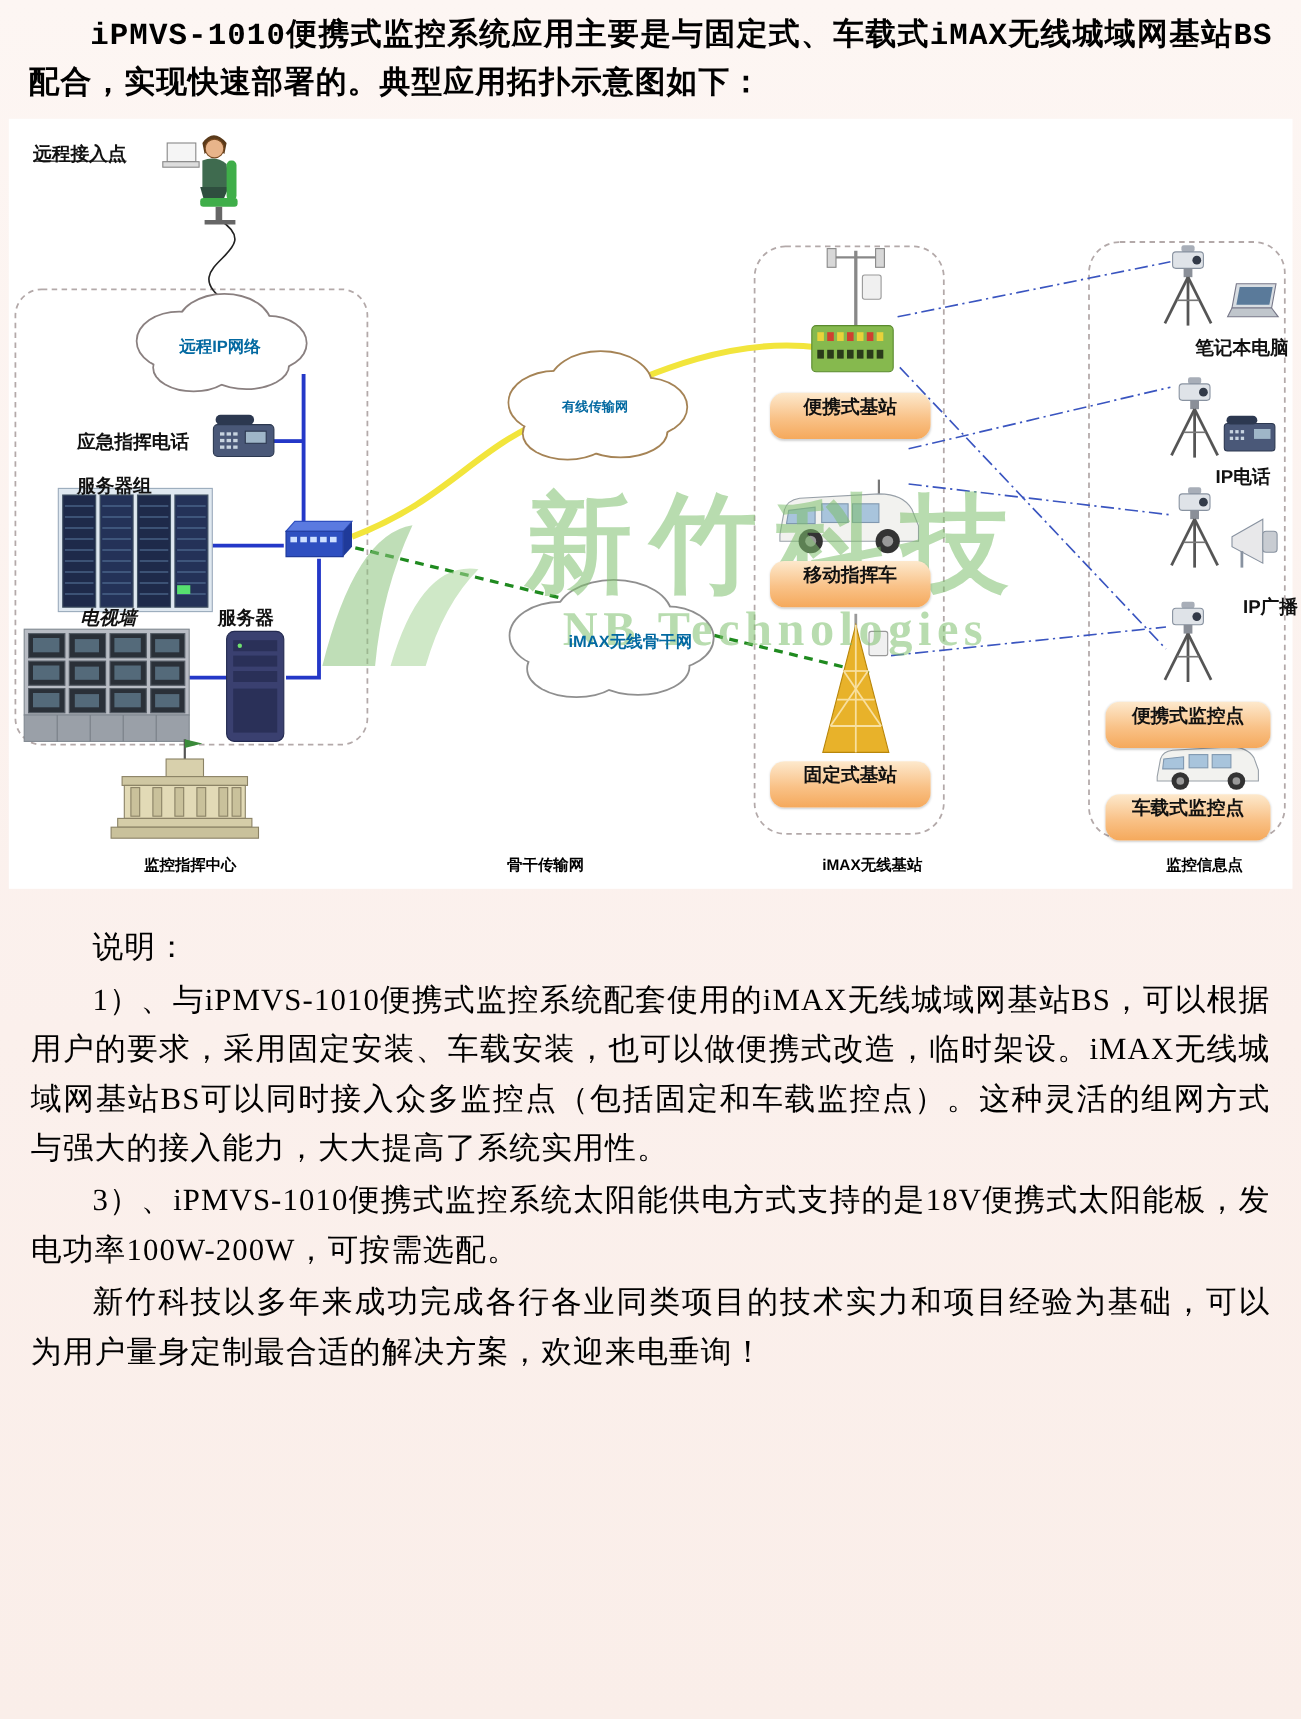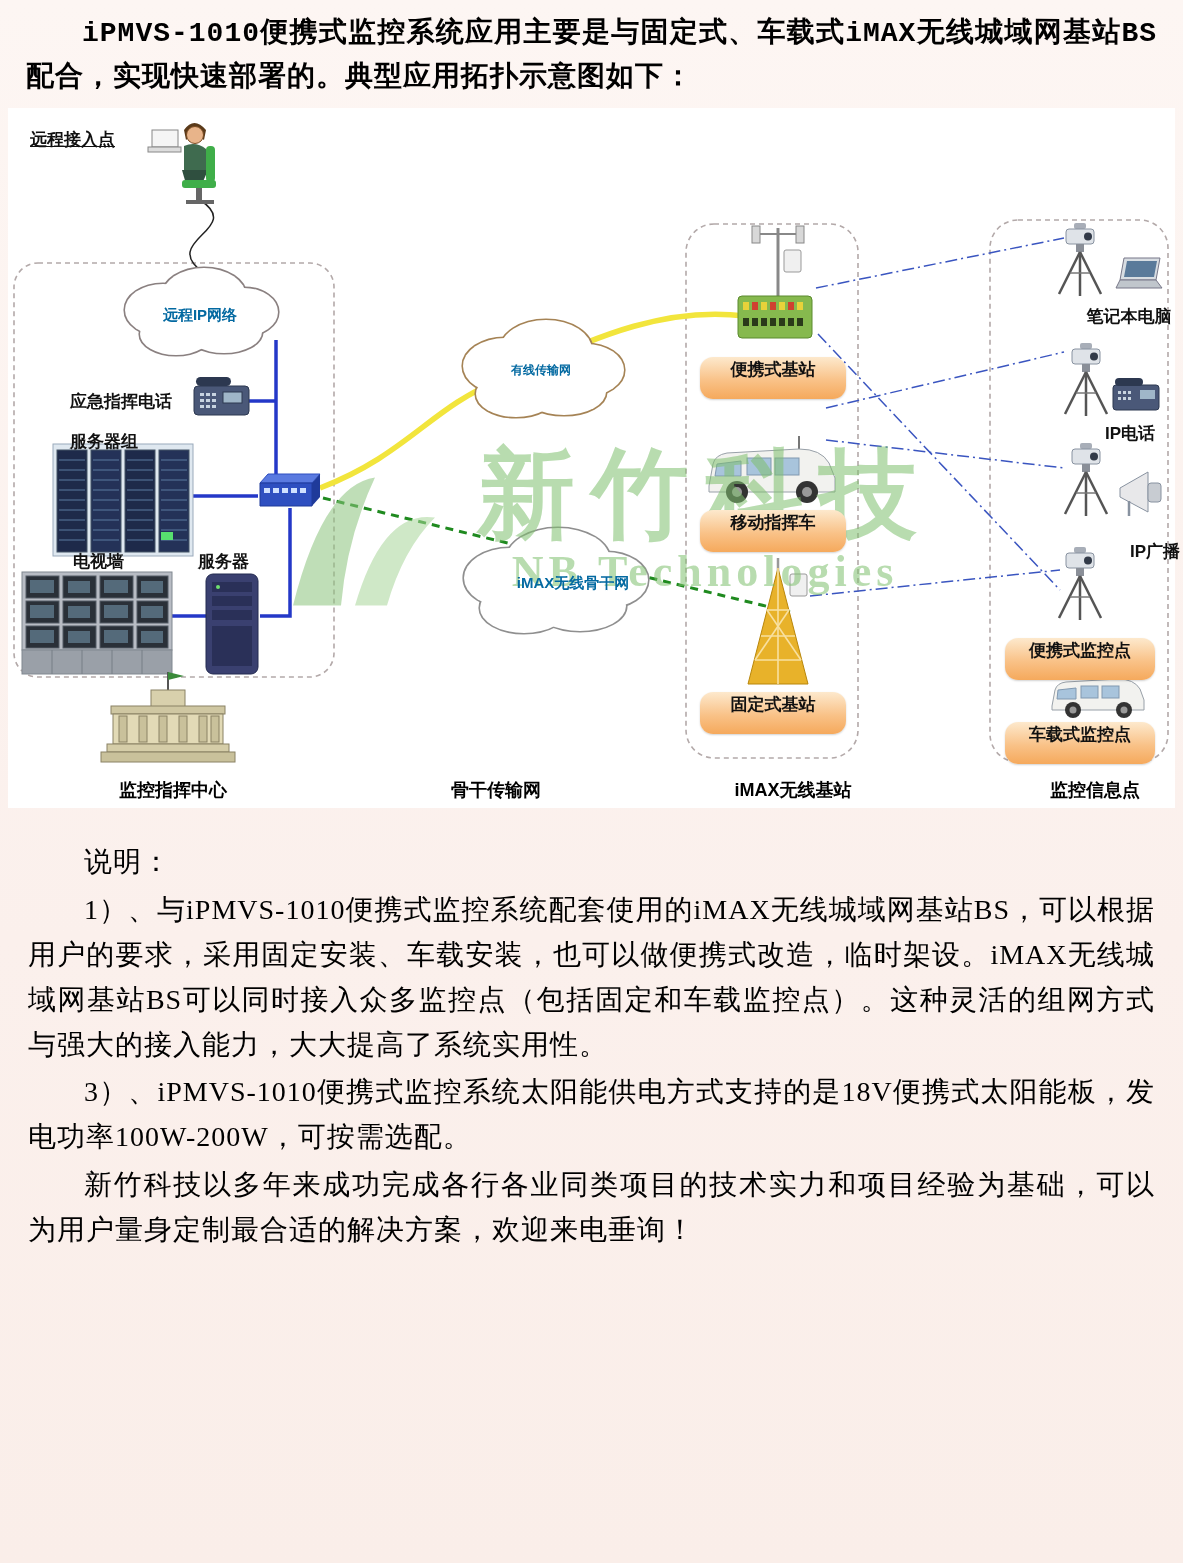--- a/index.html
+++ b/index.html
@@ -41,21 +41,21 @@
   }
   .pill {
     position:absolute; z-index:3; height:42px; line-height:26px; border-radius:13px;
     text-align:center; font-weight:bold; font-size:17px; color:#111;
     font-family:"Liberation Sans","DejaVu Sans",sans-serif;
     background:linear-gradient(180deg,#fde9cd 0%,#f9c288 55%,#f5a95c 100%);
     box-shadow:0 1px 2px rgba(0,0,0,.18);
   }
   .caption {
     position:absolute; z-index:3; top:670px; width:180px; text-align:center;
-    font-size:18px; font-weight:bold; color:#000;
+    font-size:14px; font-weight:bold; color:#000;
     font-family:"Liberation Sans","DejaVu Sans",sans-serif;
   }
   .watermark {
     position:absolute; left:255px; top:335px; z-index:2; display:flex;
     align-items:flex-start; opacity:.55; pointer-events:none;
   }
   .wm-text { margin-left:14px; text-align:center; }
   .wm-cn {
     font-size:98px; font-weight:bold; color:#7fc06e; letter-spacing:16px;
     line-height:1.05; font-family:"Liberation Sans",sans-serif; white-space:nowrap;
@@ -392,21 +392,21 @@
       <div class="wm-text">
         <div class="wm-cn">新竹科技</div>
         <div class="wm-en">NB Technologies</div>
       </div>
     </div>
 
     <div class="dlabel" style="left:22px; top:20px;text-decoration:underline;">远程接入点</div>
     <div class="cloudlbl" style="left:130px; top:198px; width:124px;">远程IP网络</div>
     <div class="dlabel" style="left:62px; top:282px;">应急指挥电话</div>
     <div class="dlabel" style="left:62px; top:322px;">服务器组</div>
-    <div class="dlabel" style="left:65px; top:442px;">电视墙</div>
+    <div class="dlabel" style="left:65px; top:442px;font-style:italic;">电视墙</div>
     <div class="dlabel" style="left:190px; top:442px;">服务器</div>
 
     <div class="cloudlbl" style="left:467px; top:254px; width:132px; font-size:12px;">有线传输网</div>
     <div class="cloudlbl" style="left:457px; top:466px; width:216px;">iMAX无线骨干网</div>
 
     <div class="pill" style="left:692px; top:249px; width:146px;">便携式基站</div>
     <div class="pill" style="left:692px; top:402px; width:146px;">移动指挥车</div>
     <div class="pill" style="left:692px; top:584px; width:146px;">固定式基站</div>
 
     <div class="dlabel" style="left:1066px; top:197px; width:110px; text-align:center;">笔记本电脑</div>

